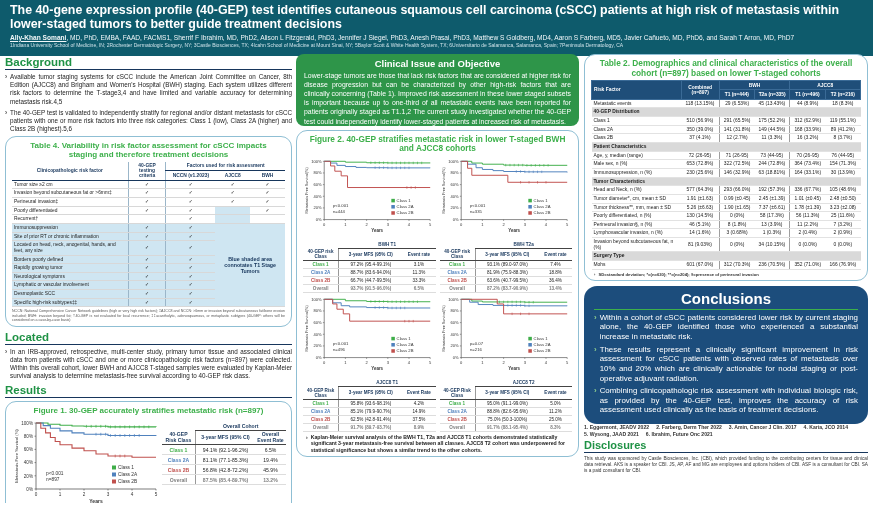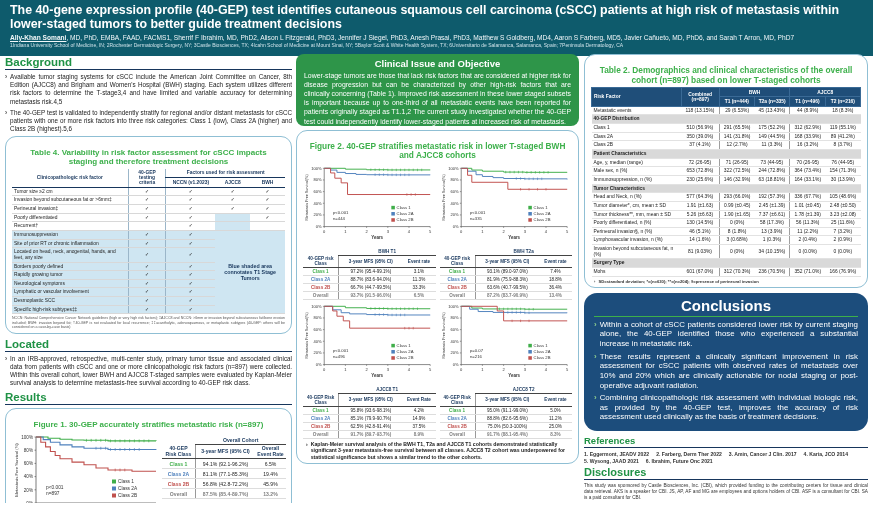--- a/index.html
+++ b/index.html
@@ -20,21 +20,21 @@
   
   .sec-h{color:#1f9245;font-weight:bold;font-size:11.5px;
          border-bottom:1.7px solid #17365c;padding-bottom:1px;margin:2px 0 3px 0;}
   
   .bullets{font-size:6.3px;line-height:1.3;}
   .bullet{display:flex;margin-bottom:3px;}
   .bullet .marker{color:#444;margin-right:3px;font-weight:bold;flex:none;}
   .bullet .btxt{text-align:justify;}
   
   .box{border:1.4px solid #8fbfd4;border-radius:11px;padding:3px 6px;background:#fff;}
-  .fig-title{color:#3db04b;font-weight:bold;font-size:8px;text-align:center;line-height:1.15;margin:8px 4px 2px 4px;}
+  .fig-title{color:#3db04b;font-weight:bold;font-size:8px;text-align:center;line-height:1.15;margin:1px 4px 2px 4px;}
   
   .t1{width:100%;border-collapse:collapse;font-size:4.9px;}
   .t1 th{color:#17365c;font-weight:bold;text-align:center;padding:1px 2px;line-height:1.1;}
   .t1 .hrow th{border-bottom:1px solid #17365c;}
   .t1 .hrow2 th{border-bottom:1px solid #17365c;}
   .t1 td{padding:1px 2px;border-bottom:0.5px solid #d8d8d8;line-height:1.15;}
   .t1 td.c{text-align:center;}
   .t1 .vb{border-left:0.8px solid #9bb6c9;}
   .t1 td.sh,.t1 th.sh{background:#cfe6f2;}
   .t1 .note{background:#cfe6f2;color:#17365c;font-weight:bold;text-align:center;font-size:5.3px;}
@@ -914,21 +914,20 @@
           <span class="marker">›</span>
           <span class="btxt">These results represent a clinically significant improvement in risk assessment for cSCC patients with observed rates of metastasis over 10% and 20% which are clinically actionable for nodal staging or post-operative adjuvant radiation.</span>
         </div>
         <div class="bullet">
           <span class="marker">›</span>
           <span class="btxt">Combining clinicopathologic risk assessment with individual biologic risk, as provided by the 40-GEP test, improves the accuracy of risk assessment used clinically as the basis of treatment decisions.</span>
         </div>
       </div>
   </div>
 
-  <div class="sec-h" style="margin-top:4px;font-size:9.5px;">References</div>
   <div class="refs">
       <div class="ref-item">1. Eggermont, JEADV 2022</div>
       <div class="ref-item">2. Farberg, Derm Ther 2022</div>
       <div class="ref-item">3. Amin, Cancer J Clin. 2017</div>
       <div class="ref-item">4. Karia, JCO 2014</div>
       <div class="ref-item">5. Wysong, JAAD 2021</div>
       <div class="ref-item">6. Ibrahim, Future Onc 2021</div>
     </div>
 
   <div class="sec-h" style="margin-top:2px;font-size:11px;">Disclosures</div>

